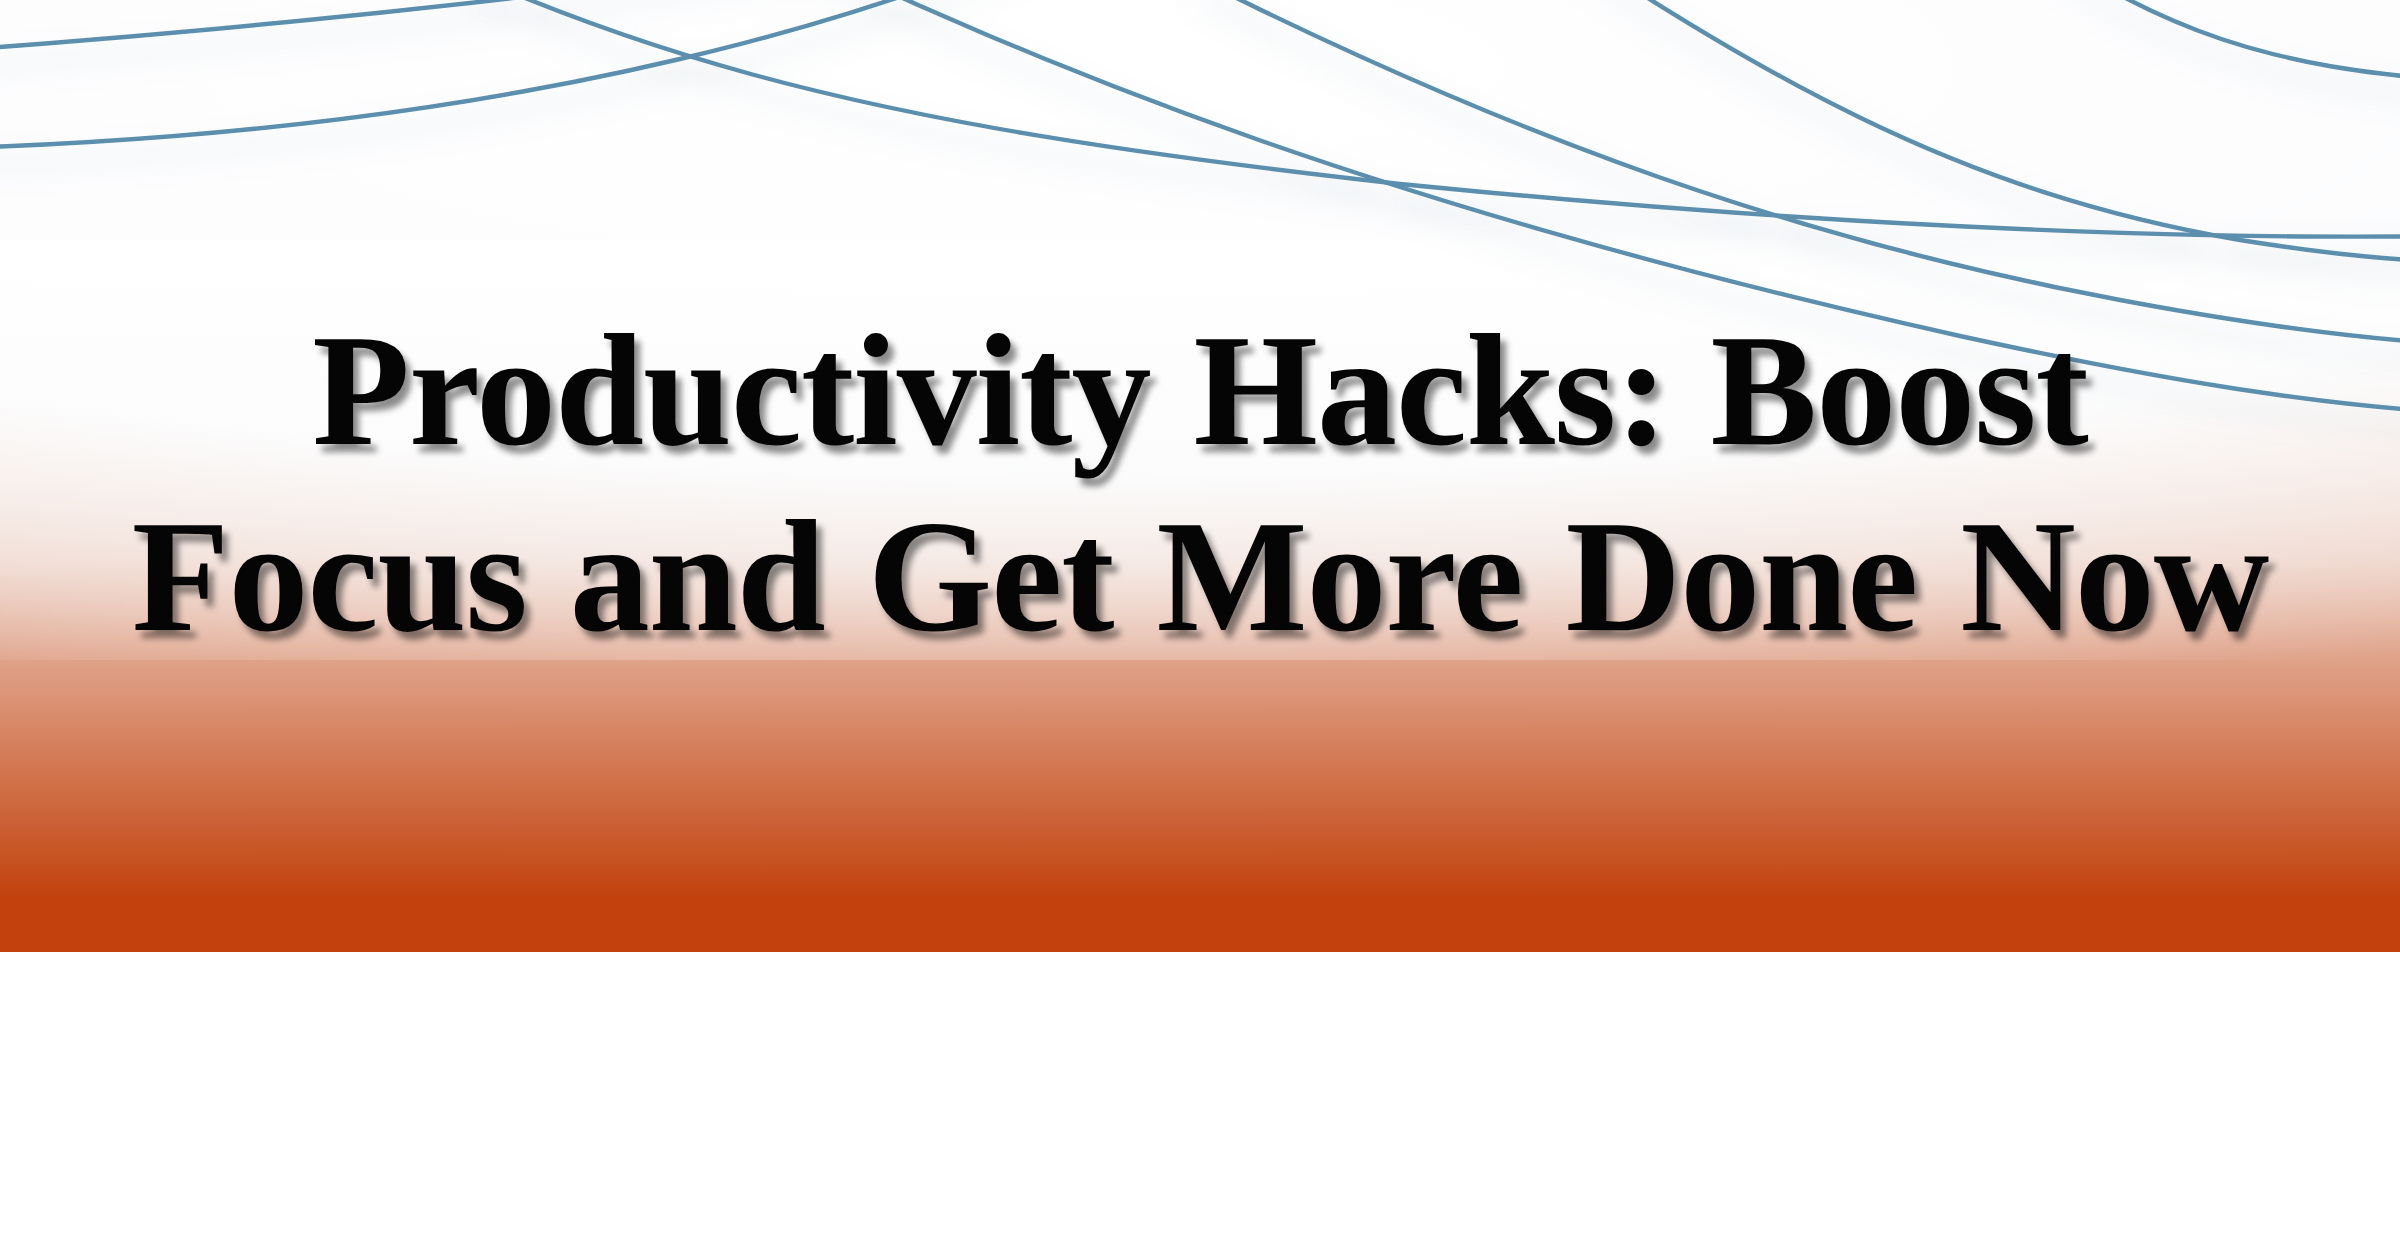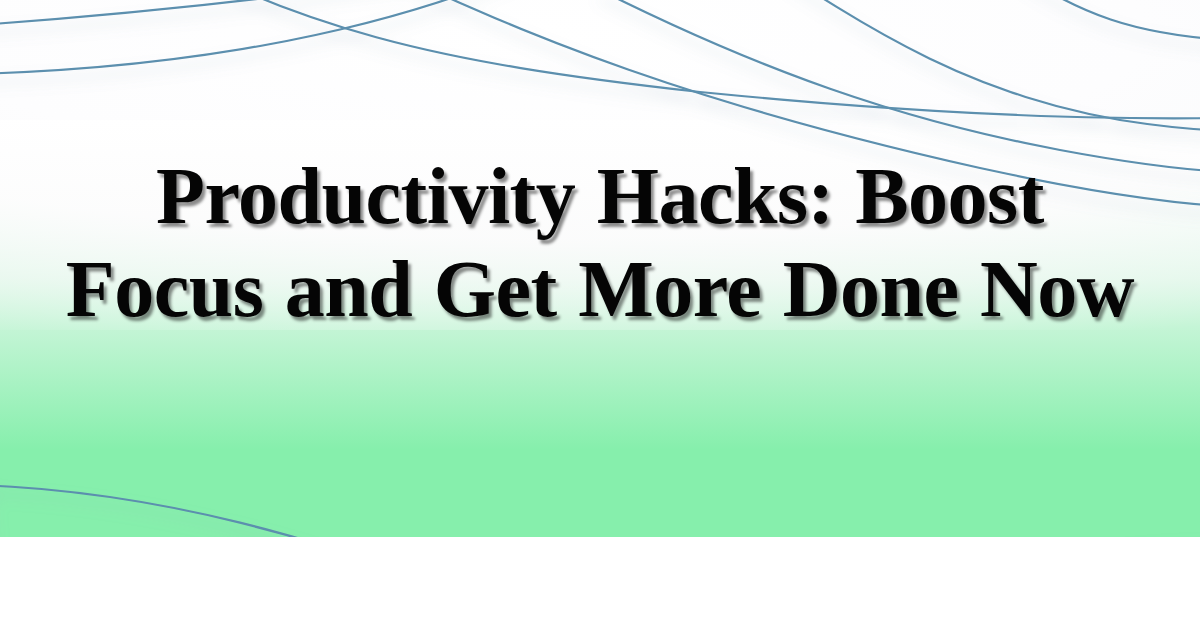--- a/index.html
+++ b/index.html
@@ -4,23 +4,23 @@
 <title>Banner</title>
 <style>
   html, body {
     margin: 0;
     padding: 0;
     background: #ffffff;
   }
   #banner {
     position: relative;
     width: 1200px;
-    height: 537px;
+    height: 476px;
     overflow: hidden;
-    background: #86efac;
+    background: #c2410c;
     font-family: "Liberation Serif", "DejaVu Serif", serif;
   }
 
   
   .wash-top {
     position: absolute;
     left: 0; top: 0;
     width: 1200px; height: 330px;
     background: radial-gradient(120% 100% at 45% 10%,
                 #ffffff 0%, #fdfdfe 42%, #fafbfc 62%, rgba(244,244,244,0) 100%);

